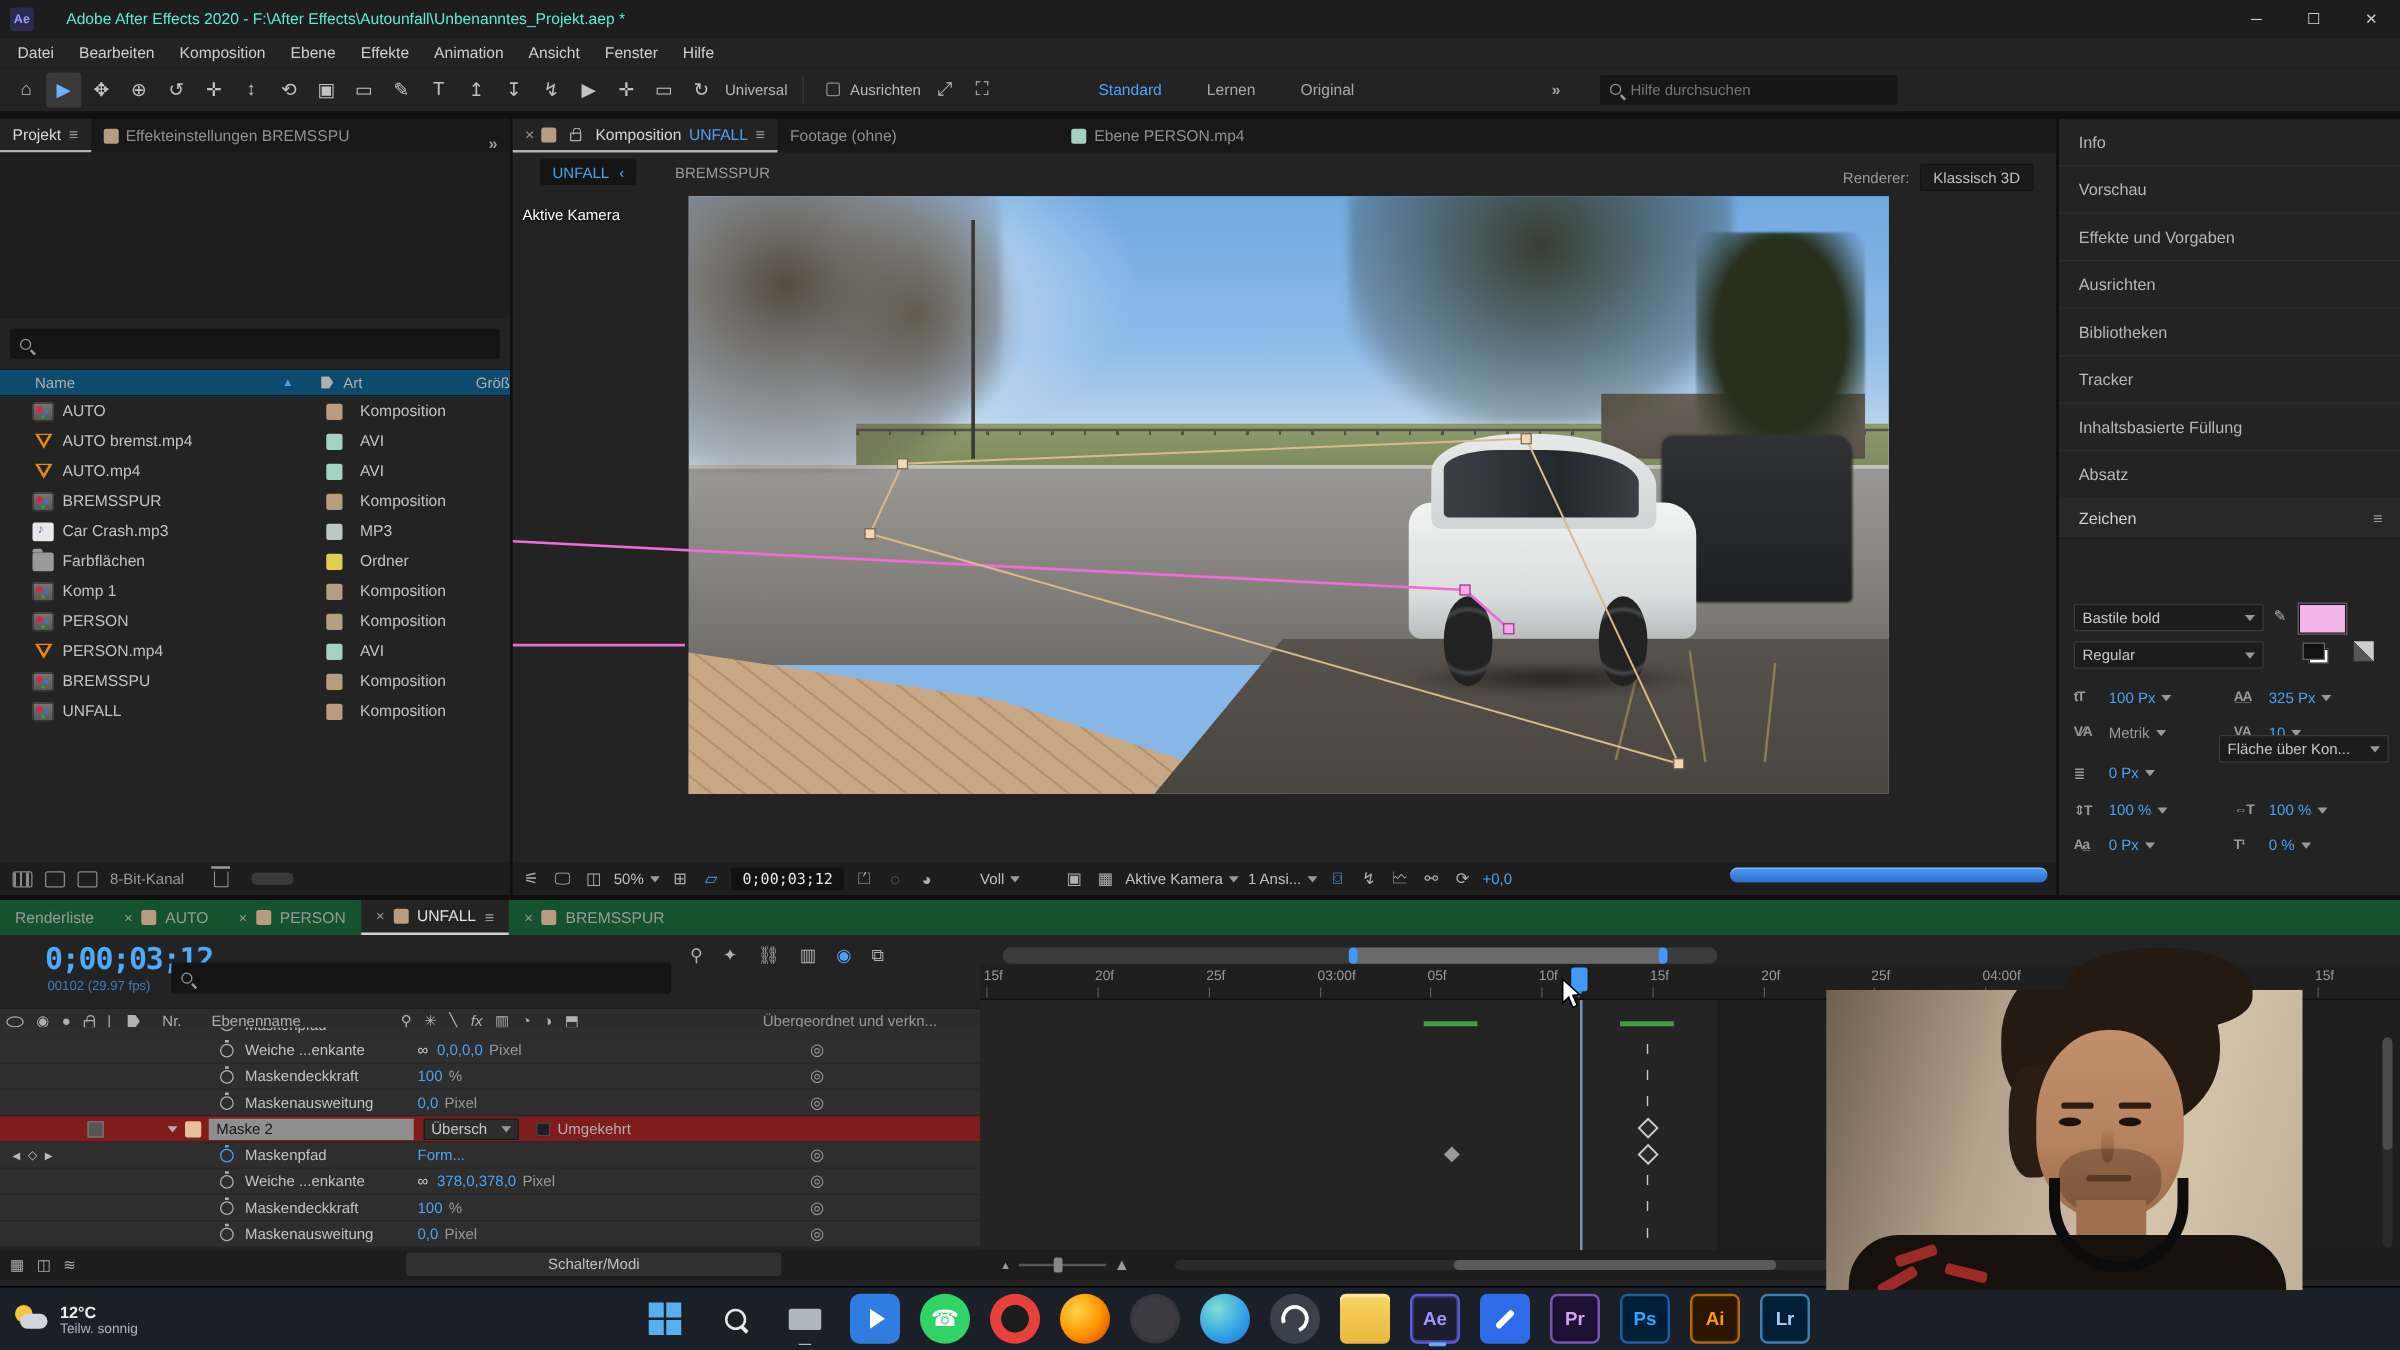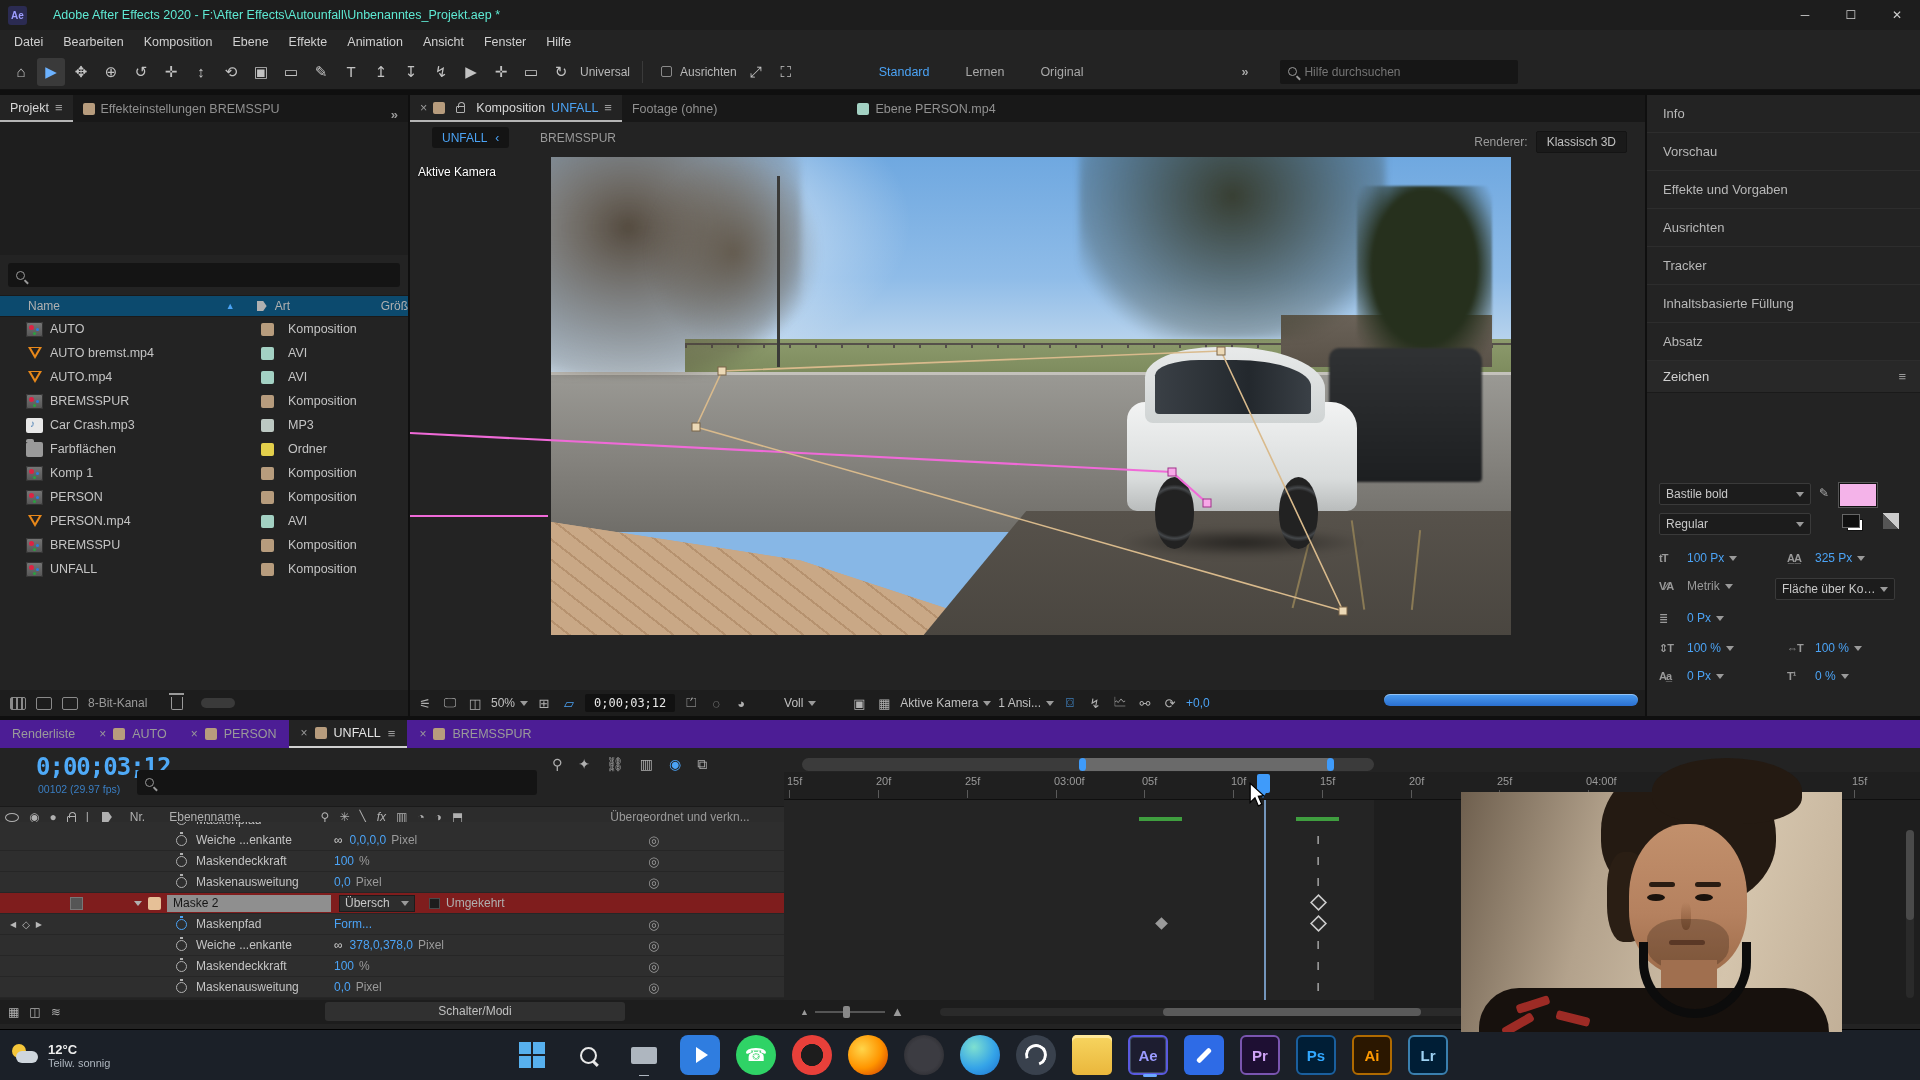--- a/index.html
+++ b/index.html
@@ -108,21 +108,21 @@
 #char-head{height:32px;display:flex;align-items:center;justify-content:space-between;padding:0 14px 0 16px;color:#d0d0d0;font-size:13px;background:#282828;border-bottom:1px solid #1a1a1a}
 .drop{background:#1c1c1c;border:1px solid #3a3a3a;border-radius:2px;height:22px;display:flex;align-items:center;justify-content:space-between;padding:0 6px;color:#c9c9c9;font-size:12px}
 .char-row{position:absolute;display:flex;align-items:center;gap:6px}
 .cicon{color:#9a9a9a;font-size:11px;font-weight:bold;min-width:22px;letter-spacing:-1px}
 .cval{font-size:12px;display:flex;align-items:center;gap:5px}
 #pink-swatch{position:absolute;width:38px;height:24px;border:1px solid #111;box-shadow:0 0 0 1px #555}
 .bw-swatch{position:absolute;width:16px;height:12px;background:#fff;border:1px solid #111}
 .bw-swatch::after{content:"";position:absolute;left:-6px;top:-6px;width:16px;height:12px;background:#111;border:1px solid #666}
 
 #timeline{left:0;top:720px;width:1920px;height:309px}
-#tl-tabs{height:28px;background:#4c1d95;display:flex;align-items:flex-end}
+#tl-tabs{height:28px;background:#14532d;display:flex;align-items:flex-end}
 .tl-tab{height:28px;display:flex;align-items:center;gap:7px;padding:0 12px;color:#9a9a9a;font-size:12.5px}
 .tl-tab.active{background:#232323;color:#e4e4e4;border-bottom:2px solid #d0d0d0}
 .tl-tab .x{font-size:12px;color:#9a9a9a}
 .tl-tab .hamb{display:none}
 .tl-tab.active .x{display:inline}
 .tl-tab.active .hamb{display:inline}
 #tl-timecode{position:absolute;left:36px;top:33px;color:#4faaf8;font-size:24px;font-weight:bold;font-family:"DejaVu Sans Mono",monospace;letter-spacing:-1px}
 #tl-frameinfo{position:absolute;left:38px;top:63px;color:#3a7ec2;font-size:10.5px}
 #tl-icons{position:absolute;left:552px;top:36px;display:flex;gap:16px;color:#b0b0b0;font-size:14px}
 #tl-icons .blue{color:#4ba3f5}
@@ -549,20 +549,21 @@
     <div id="vprogress"></div>
   </section>
 
   <aside id="sidebar" class="panel">
     <div>
 
     <div class="side-item">Info</div>
         <div class="side-item">Vorschau</div>
         <div class="side-item">Effekte und Vorgaben</div>
         <div class="side-item">Ausrichten</div>
+        <div class="side-item">Bibliotheken</div>
         <div class="side-item">Tracker</div>
         <div class="side-item">Inhaltsbasierte Füllung</div>
         <div class="side-item">Absatz</div>
       </div>
     <div id="char-head">
       <span>Zeichen</span>
       <span class="hamb">≡</span>
     </div>
     <div class="drop abs" style="left:12px;top:388px;width:152px">
       <span>Bastile bold</span>
@@ -605,21 +606,21 @@
           <span class="caret"></span>
         </span>
     </div>
     <div class="char-row" style="left:12px;top:516px">
       <span class="cicon">≣</span>
       <span class="cval blue">
           <span>0 Px</span>
           <span class="caret"></span>
         </span>
     </div>
-    <div class="drop abs" style="left:128px;top:483px;width:120px">
+    <div class="drop abs" style="left:128px;top:493px;width:136px">
       <span class="ellip">Fläche über Kon...</span>
         <span class="caret"></span>
     </div>
     <div class="char-row" style="left:12px;top:546px">
       <span class="cicon">⇕T</span>
       <span class="cval blue">
           <span>100 %</span>
           <span class="caret"></span>
         </span>
     </div>

